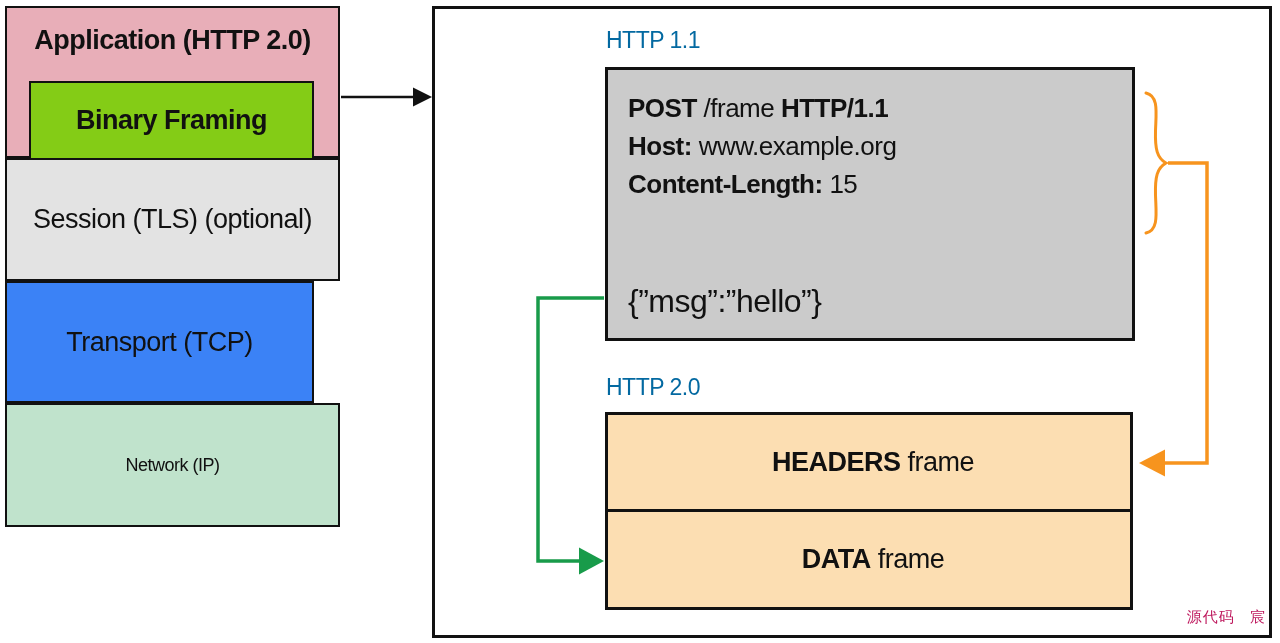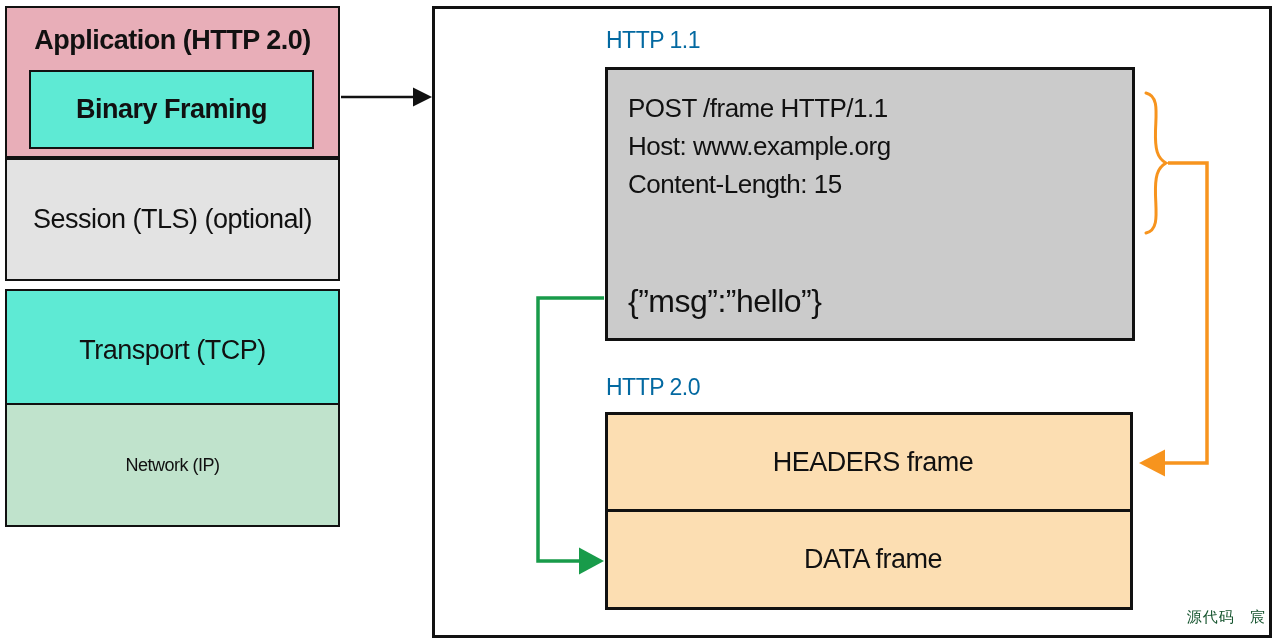--- a/index.html
+++ b/index.html
@@ -12,44 +12,44 @@
     overflow:hidden;
     letter-spacing:-0.5px;
   }
   .abs{position:absolute;box-sizing:border-box;}
   .box{border:2px solid #111;}
   .flexc{display:flex;align-items:center;justify-content:center;}
 
   
   .stack-app{left:5px;top:6px;width:335px;height:152px;background:#e8aeb8;}
   .stack-app-label{left:5px;top:18px;width:335px;height:44px;font-weight:bold;font-size:27px;text-align:right;}
-  .stack-binary{left:29px;top:70px;width:285px;height:79px;background:#5eead4;font-weight:bold;font-size:27px;}
+  .stack-binary{left:29px;top:81px;width:285px;height:79px;background:#84cc16;font-weight:bold;font-size:27px;}
   .stack-session{left:5px;top:158px;width:335px;height:123px;background:#e3e3e3;font-size:27px;}
-  .stack-transport{left:5px;top:289px;width:335px;height:122px;background:#5eead4;font-size:27px;}
+  .stack-transport{left:5px;top:281px;width:309px;height:122px;background:#3b82f6;font-size:27px;}
   .stack-network{left:5px;top:403px;width:335px;height:124px;background:#c0e3cc;font-size:18px;}
 
   
   .bigbox{left:432px;top:6px;width:840px;height:632px;border:3px solid #111;background:#fff;}
   .section-label{font-size:23px;color:#0369a1;}
   .label-http11{left:606px;top:27px;width:300px;height:30px;}
   .label-http20{left:606px;top:374px;width:300px;height:30px;}
 
   .graybox{left:605px;top:67px;width:530px;height:274px;border:3px solid #111;background:#cbcbcb;}
   .req-head{left:628px;top:89px;width:500px;font-size:26px;line-height:38px;}
   .req-body{left:628px;top:282px;width:500px;font-size:32px;line-height:38px;}
-  .b{font-weight:normal;text-align:center;}
+  .b{font-weight:bold;text-align:center;}
 
   .frame-box{left:605px;width:528px;border:3px solid #111;background:#fcdeb2;font-size:27px;padding-left:8px;}
   .headers-frame{top:412px;height:100px;}
   .data-frame{top:509px;height:101px;}
 
   .arrow-layer{left:0;top:0;width:1280px;height:643px;pointer-events:none;}
 
   .watermark{left:960px;top:608px;width:306px;height:22px;
-    font-size:15px;color:#14532d;text-align:right;letter-spacing:1px;word-spacing:10px;}
+    font-size:15px;color:#be185d;text-align:right;letter-spacing:1px;word-spacing:10px;}
 </style>
 </head>
 <body>
 
 <div class="canvas">
 
   <div class="abs box stack-app"></div>
   <div class="abs flexc stack-app-label">Application (HTTP 2.0)</div>
   <div class="abs box flexc stack-binary">
     <span>Binary Framing</span>

